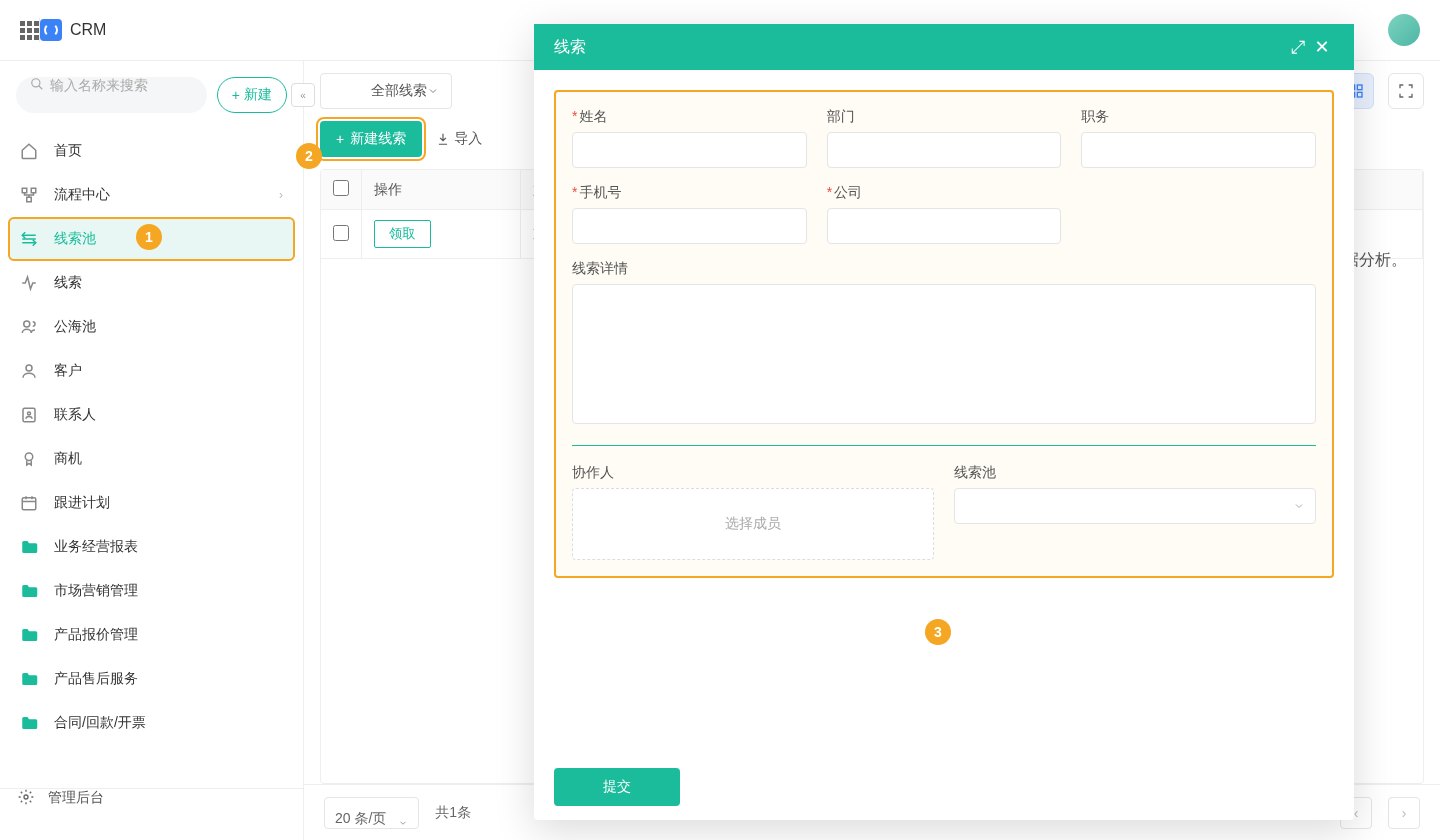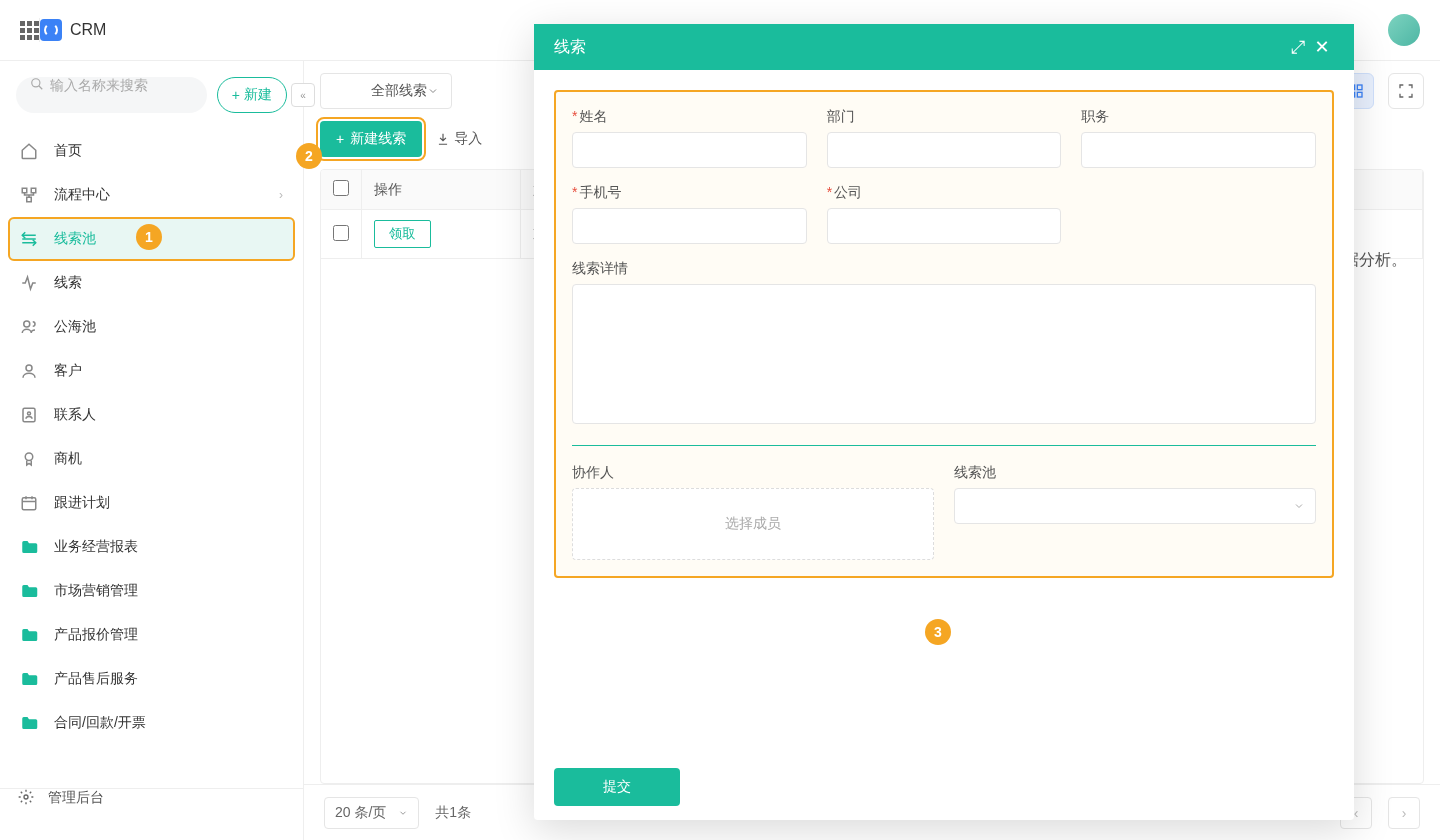--- a/index.html
+++ b/index.html
@@ -51,21 +51,21 @@
     .table-wrap { flex: 1; margin: 0 16px; border: 1px solid #eee; border-radius: 4px; overflow: hidden; position: relative; }
     table { width: 100%; border-collapse: collapse; }
     th, td { border-bottom: 1px solid #eee; border-right: 1px solid #eee; padding: 10px 12px; text-align: left; font-weight: normal; color: #555; }
     th { background: #fafafa; }
     .chk { width: 36px; text-align: center; }
     .chk input { width: 16px; height: 16px; }
     .pill-btn { padding: 4px 14px; border: 1px solid #1abc9c; color: #1abc9c; border-radius: 2px; background: #fff; cursor: pointer; }
     .empty-area { position: absolute; right: 16px; top: 80px; color: #555; font-size: 16px; }
 
     .pager { height: 56px; border-top: 1px solid #eee; display: flex; align-items: center; padding: 0 20px; gap: 16px; color: #666; }
-    .pg-dd { height: 32px; border: 1px solid #e5e5e5; border-radius: 4px; padding: 0 10px; display: flex; align-items: center; gap: 12px; cursor: pointer; }
+    .pg-dd { height: 32px; border: 1px solid #e5e5e5; border-radius: 4px; padding: 0 10px; display: flex; align-items: flex-end; gap: 12px; cursor: pointer; }
     .pager .spacer { flex: 1; }
     .pg-btn { width: 32px; height: 32px; border: 1px solid #e5e5e5; border-radius: 4px; display: flex; align-items: center; justify-content: center; color: #bbb; cursor: pointer; }
 
     
     .anno { position: absolute; width: 26px; height: 26px; border-radius: 50%; background: #f5a623; color: #fff; display: flex; align-items: center; justify-content: center; font-size: 14px; font-weight: 600; z-index: 30; }
     .anno.n1 { left: 136px; top: 224px; }
     .anno.n2 { left: 296px; top: 143px; }
     .anno.n3 { left: 925px; top: 619px; }
     .modal { position: fixed; left: 534px; top: 24px; width: 820px; background: #fff; box-shadow: 0 10px 40px rgba(0,0,0,0.15); border-radius: 4px; z-index: 20; display: flex; flex-direction: column; height: 796px; }
     .modal-head { height: 46px; background: #1abc9c; color: #fff; display: flex; align-items: center; padding: 0 20px; font-size: 16px; }

